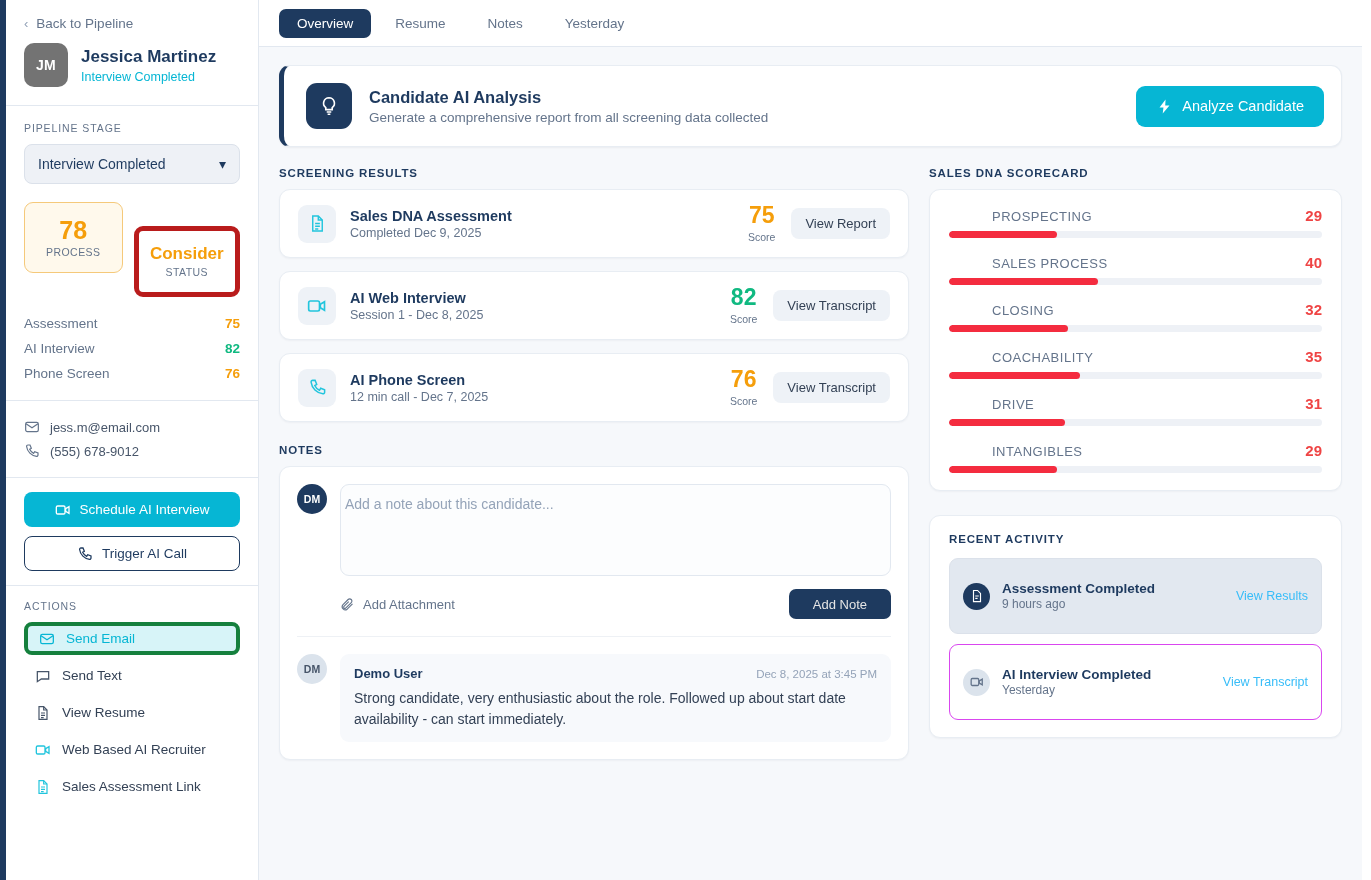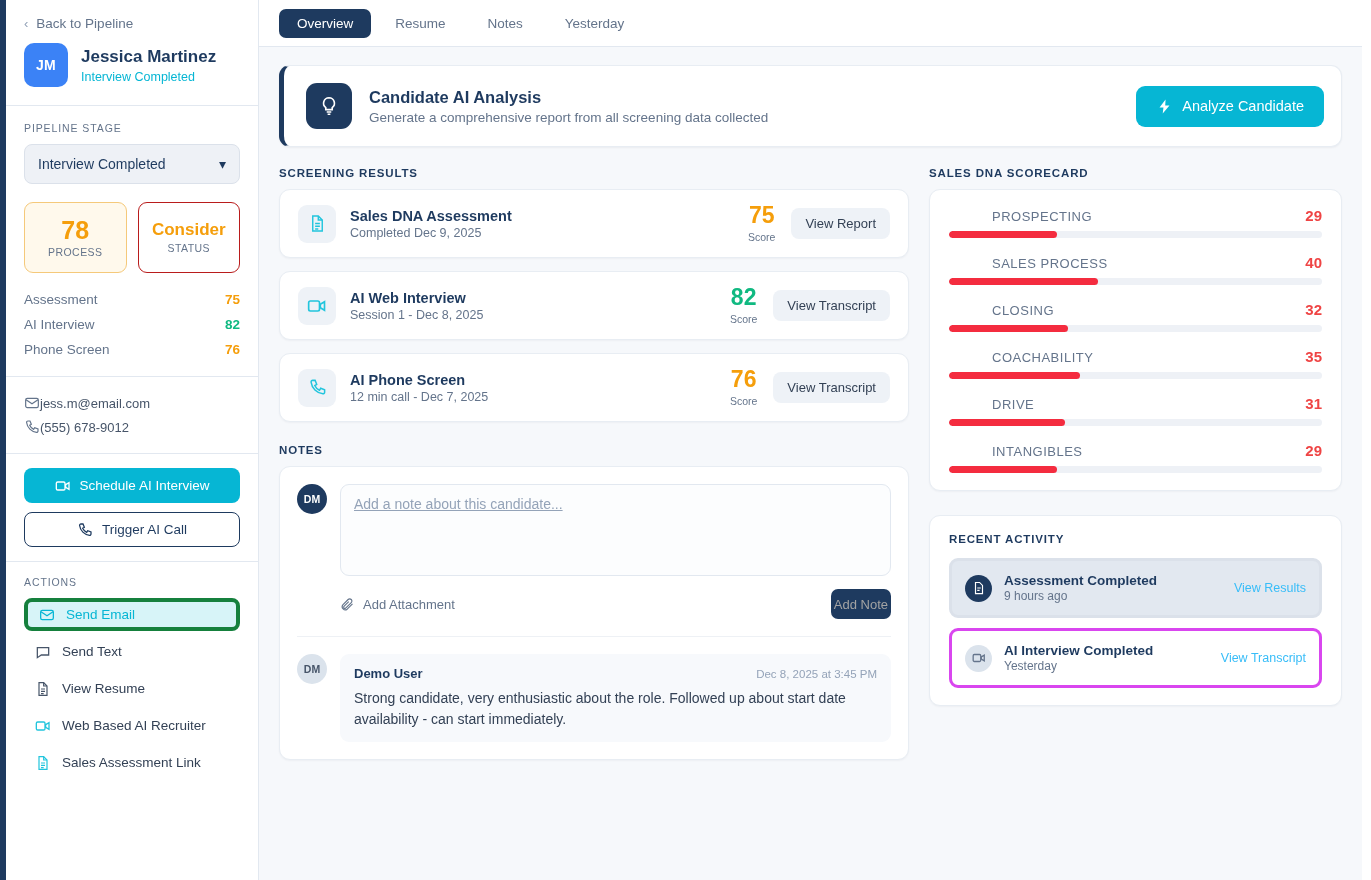--- a/index.html
+++ b/index.html
@@ -39,21 +39,21 @@
   }
   .back-chev { font-size: 13px; color: #94a3b8; line-height: 1; }
 
   .cand-head {
     display: flex; align-items: center; gap: 13px;
     padding: 6px 18px 18px 18px;
   }
   .avatar-sq {
     width: 44px; height: 44px; flex: 0 0 44px;
     border-radius: 10px;
-    background: #3b82f6;
+    background: #737373;
     color: #fff; font-size: 14px; font-weight: 700;
     display: flex; align-items: center; justify-content: center;
     letter-spacing: .3px;
   }
   .cand-name { font-size: 17px; font-weight: 700; color: #1e3a5f; line-height: 1.25; }
   .cand-sub  { font-size: 12.5px; color: #06b6d4; margin-top: 2px; }
 
   .sb-sect { border-top: 1px solid #e2e8f0; padding: 16px 18px; }
   .sb-label {
     font-size: 10.5px; letter-spacing: .9px; color: #64748b;
@@ -68,37 +68,37 @@
   .stage-select span { font-size: 14px; color: #1e3a5f; }
   .chev-d { color: #334155; font-size: 12px; }
 
   
   .score-row { display: flex; gap: 11px; padding: 0 18px; margin-top: 2px; }
   .score-box {
     flex: 1; height: 71px; border-radius: 9px;
     display: flex; flex-direction: column; align-items: center; justify-content: center;
   }
   .score-box.primary { background: #fff9ec; border: 1.5px solid #f5c97a; }
-  .score-box.plain   { background: #ffffff; border: 1px solid #b91c1c; }
+  .score-box.plain   { background: #ffffff; border: 5px solid #b91c1c; margin-top: 24px; }
   .score-big  { font-size: 25px; font-weight: 700; color: #f59e0b; line-height: 1.05; }
   .score-word { font-size: 17px; font-weight: 700; color: #f59e0b; line-height: 1.1; }
   .score-cap  { font-size: 10.5px; color: #64748b; letter-spacing: .45px; margin-top: 3px; }
 
   .metrics { padding: 14px 18px 4px 18px; }
   .metric {
     display: flex; justify-content: space-between; align-items: center;
     font-size: 13.5px; color: #64748b; padding: 5px 0;
   }
   .metric b { font-weight: 700; font-size: 13.5px; }
   .m-amber { color: #f59e0b; }
   .m-green { color: #10b981; }
 
   .contact { border-top: 1px solid #e2e8f0; margin: 10px 0 0 0; padding: 14px 18px; }
   .contact-row {
-    display: flex; align-items: center; gap: 0;
+    display: flex; align-items: center; gap: 10px;
     font-size: 13px; color: #475569; padding: 4px 0;
   }
   .ic { width: 16px; height: 16px; flex: 0 0 16px; display: block; }
 
   .cta-wrap { border-top: 1px solid #e2e8f0; padding: 14px 18px; display: flex; flex-direction: column; gap: 9px; }
   .btn-primary {
     height: 35px; border-radius: 8px; background: #06b6d4; color: #fff;
     display: flex; align-items: center; justify-content: center; gap: 9px;
     font-size: 13.5px; cursor: pointer; border: none;
   }
@@ -188,31 +188,31 @@
     padding: 17px; box-shadow: 0 1px 2px rgba(15,23,42,.04);
   }
   .note-compose { display: flex; gap: 13px; }
   .avatar-c {
     width: 30px; height: 30px; flex: 0 0 30px; border-radius: 50%;
     background: #1e3a5f; color: #fff; font-size: 10.5px; font-weight: 700;
     display: flex; align-items: center; justify-content: center;
   }
   .note-ta {
     flex: 1; height: 92px; border: 1px solid #e2e8f0; border-radius: 9px;
-    background: #fcfdfe; padding: 11px 13px; font-size: 14px; color: #94a3b8;
-    resize: none; font-family: "Liberation Sans", sans-serif; text-decoration: underline;
+    background: #fcfdfe; padding: 11px 4px; font-size: 14px; color: #94a3b8;
+    resize: none; font-family: "Liberation Sans", sans-serif;
   }
   .note-ta::placeholder { color: #94a3b8; }
   .compose-foot {
     display: flex; align-items: center; margin: 13px 0 0 43px;
   }
   .attach { display: flex; align-items: center; gap: 8px; font-size: 13px; color: #64748b; cursor: pointer; }
   .btn-dark {
-    margin-left: auto; background: #1e3a5f; color: #a3a3a3; border: none;
-    border-radius: 7px; height: 30px; padding: 0 3px; font-size: 13px; cursor: pointer;
+    margin-left: auto; background: #1e3a5f; color: #e5e5e5; border: none;
+    border-radius: 7px; height: 30px; padding: 0 24px; font-size: 13px; cursor: pointer;
   }
 
   .note-item { display: flex; gap: 13px; border-top: 1px solid #eef1f5; margin-top: 17px; padding-top: 17px; }
   .avatar-g {
     width: 30px; height: 30px; flex: 0 0 30px; border-radius: 50%;
     background: #dbe3ec; color: #475569; font-size: 10.5px; font-weight: 700;
     display: flex; align-items: center; justify-content: center;
   }
   .note-body { flex: 1; background: #f7f9fc; border-radius: 9px; padding: 12px 14px; }
   .note-hd { display: flex; align-items: baseline; }
@@ -231,21 +231,21 @@
   .dna-val  { font-size: 15px; font-weight: 700; color: #ef4444; }
   .dna-track { height: 7px; background: #eef1f6; border-radius: 4px; overflow: hidden; }
   .dna-fill  { height: 100%; background: #f42c3f; border-radius: 4px; }
 
   .panel-h {
     font-size: 11.5px; font-weight: 700; letter-spacing: .85px;
     color: #1e3a5f; text-transform: uppercase; margin-bottom: 13px;
   }
   .act-item {
     display: flex; align-items: center; gap: 12px;
-    border: 3px solid #d946ef; border-radius: 9px; padding: 12px 13px;
+    border: 1px solid #d946ef; border-radius: 9px; padding: 22px 13px;
     margin-bottom: 10px;
   }
   .act-item.hl { background: #e2e8f0; border-color: #dbe1ea; }
   .act-item:last-child { margin-bottom: 0; }
   .act-ic {
     width: 27px; height: 27px; flex: 0 0 27px; border-radius: 50%;
     display: flex; align-items: center; justify-content: center;
   }
   .act-ic.dark { background: #1e3a5f; }
   .act-ic.grey { background: #dbe3ec; }

